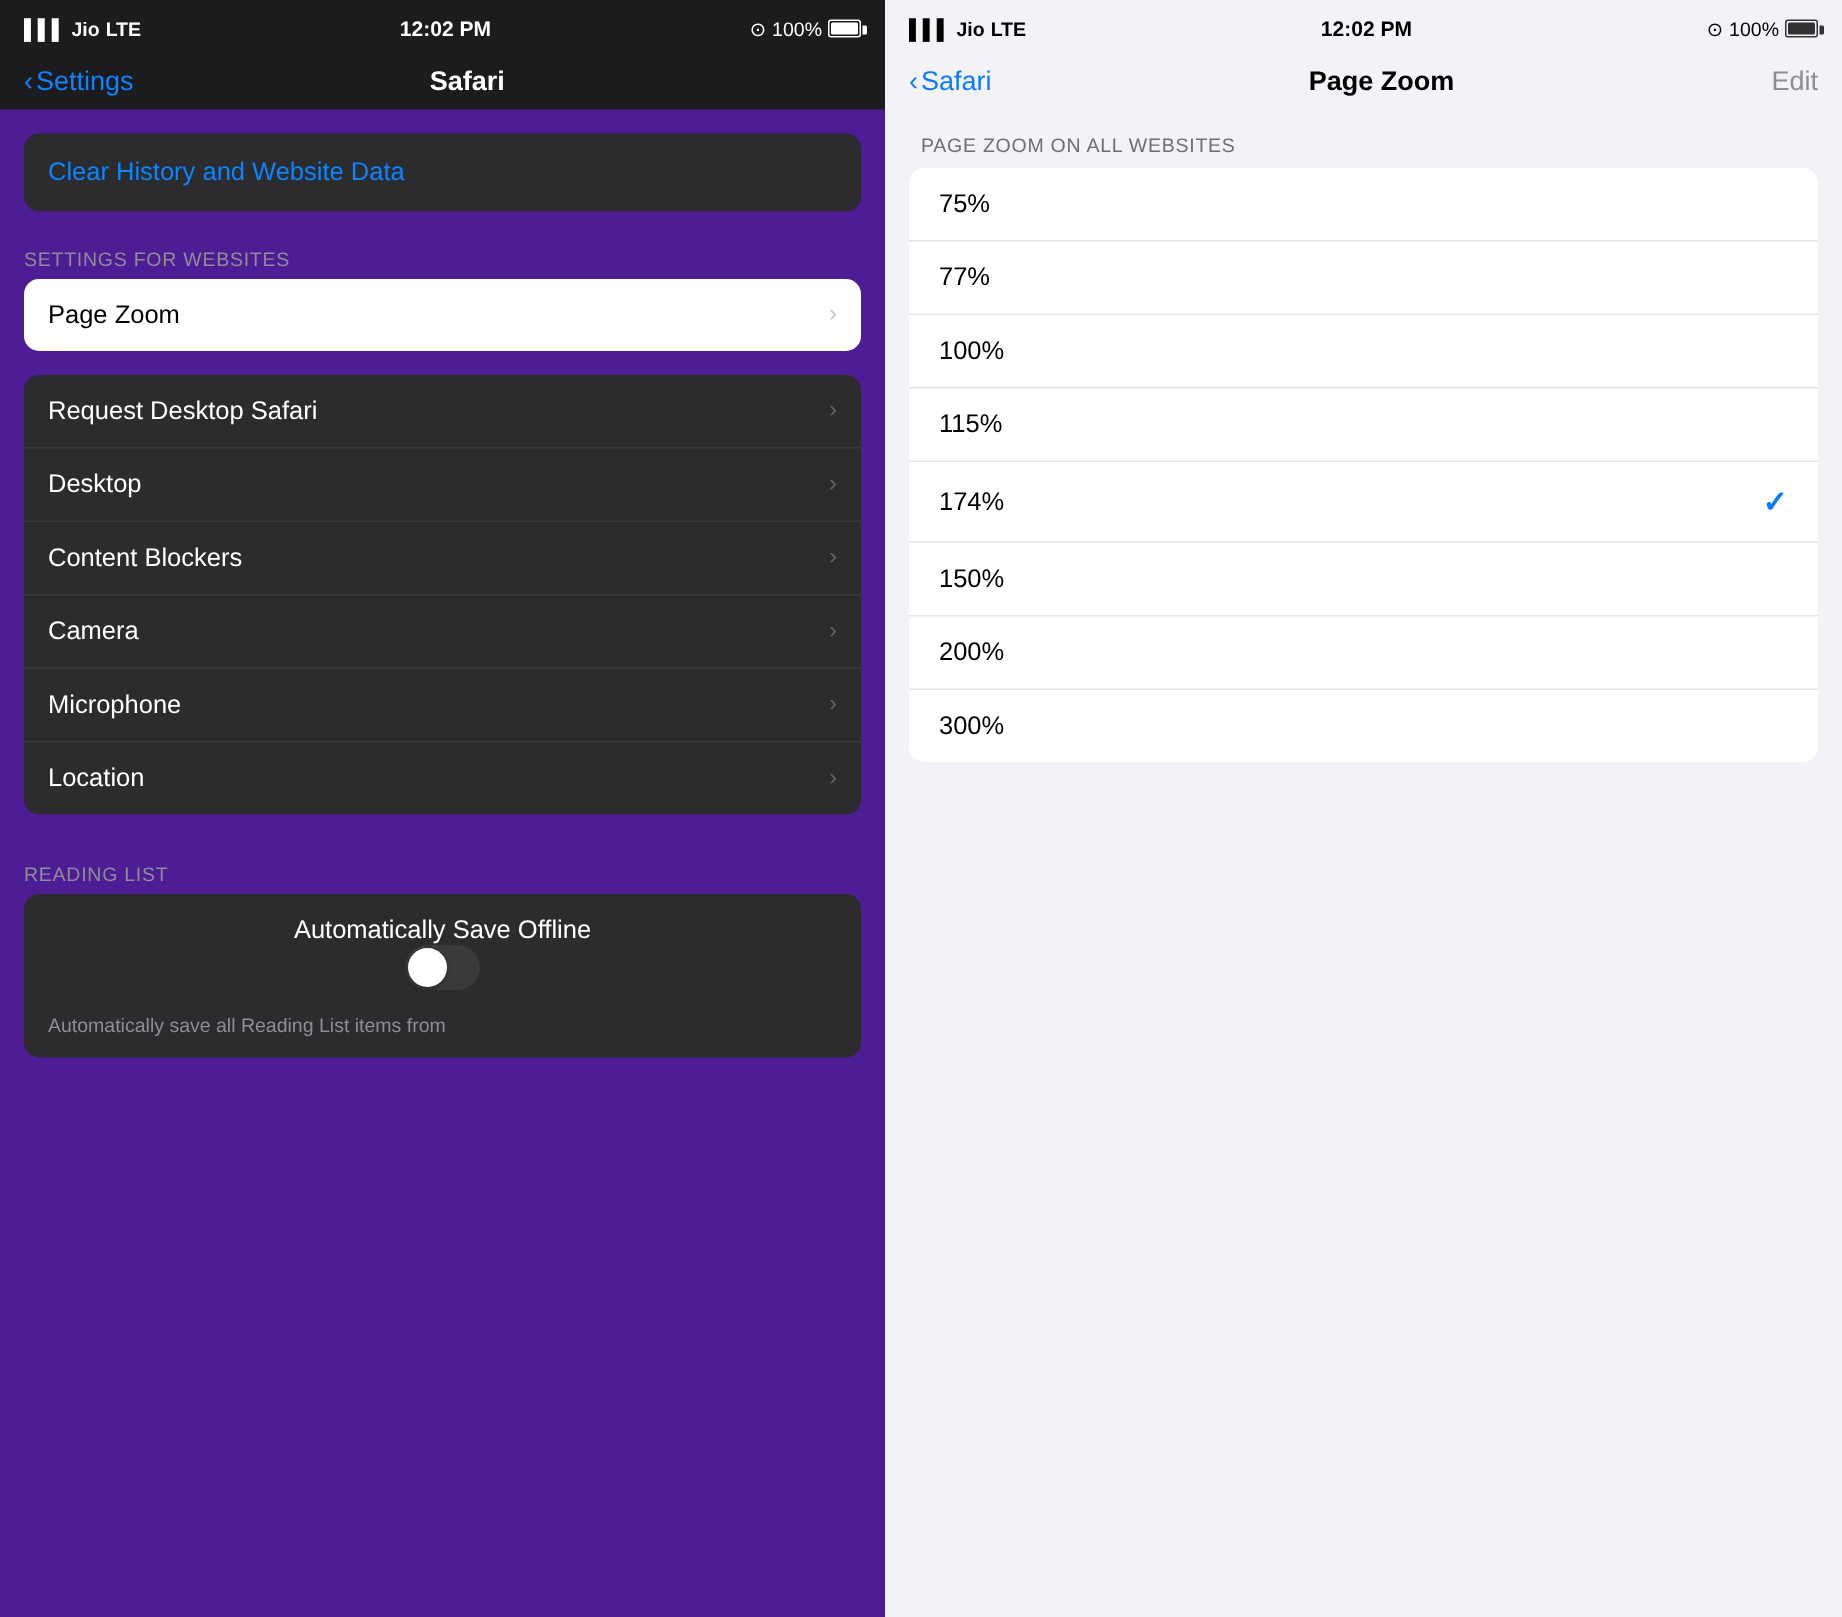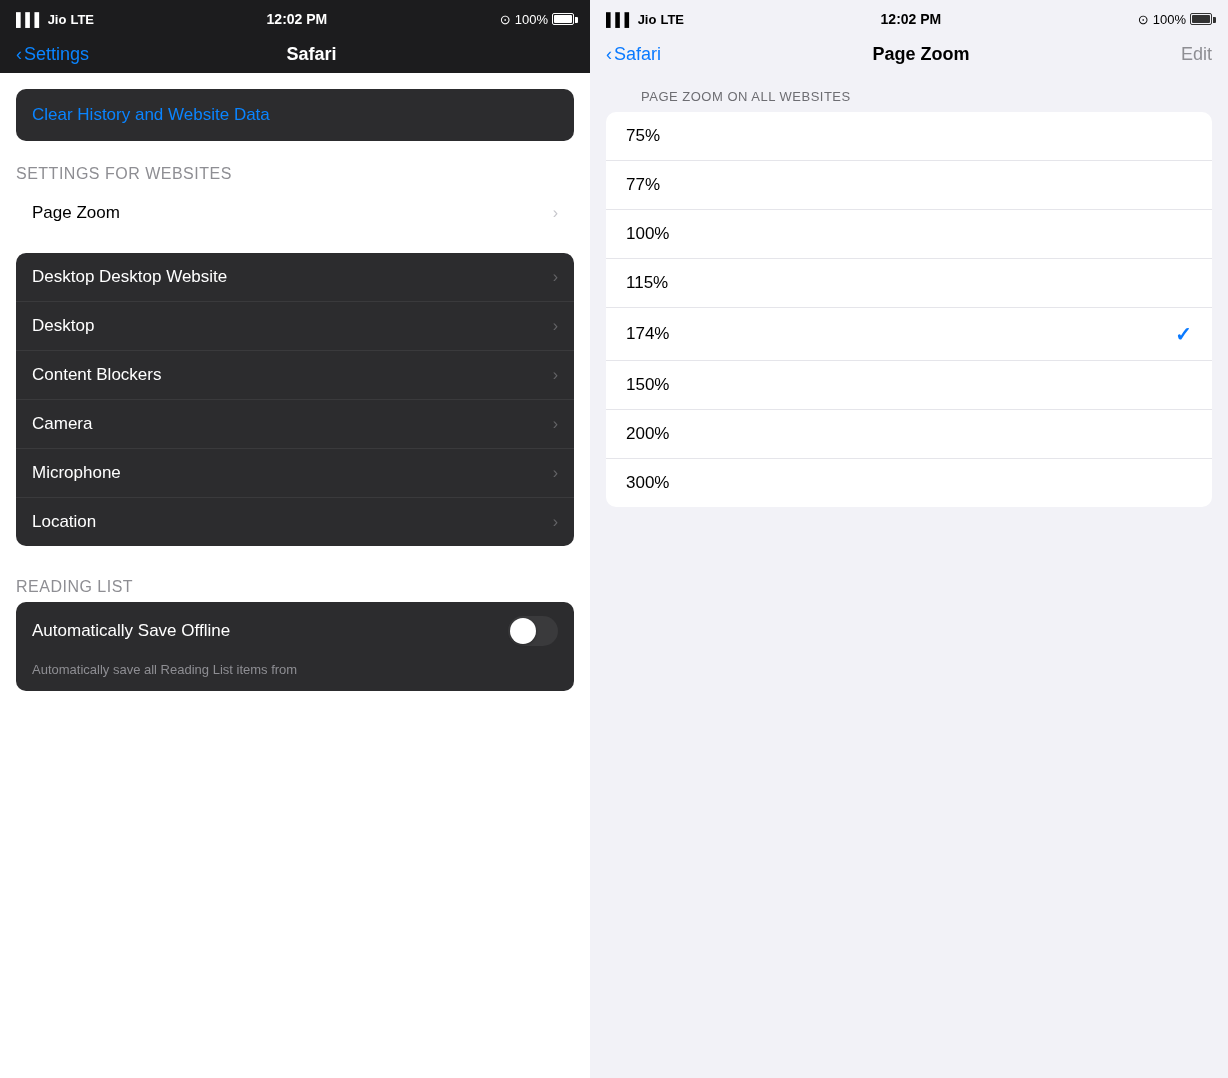--- a/index.html
+++ b/index.html
@@ -62,41 +62,41 @@
       text-align: center;
       font-size: 18px;
       font-weight: 600;
       color: #fff;
       margin-right: 40px;
     }
 
     .left-content {
       flex: 1;
       overflow-y: auto;
-      background: #ffffff;
+      background: #4c1d95;
       padding-top: 8px;
     }
 
     
     .clear-history-row {
       margin: 8px 0;
       background: #2c2c2e;
       border-radius: 10px;
       margin-left: 16px;
       margin-right: 16px;
       padding: 16px 16px;
     }
     .clear-history-row span {
       color: #0a84ff;
       font-size: 17px;
     }
 
     .section-header {
       padding: 16px 16px 6px;
-      font-size: 16px;
+      font-size: 13px;
       font-weight: 500;
       color: #8e8e93;
       text-transform: uppercase;
       letter-spacing: 0.5px;
     }
 
     .settings-group {
       background: #2c2c2e;
       border-radius: 10px;
       margin: 0 16px 16px;
@@ -157,20 +157,21 @@
     .reading-list-row {
       background: #2c2c2e;
       border-radius: 10px;
       margin: 0 16px;
       padding: 14px 16px;
     }
     .reading-list-row .row-content {
       display: flex;
       align-items: center;
       justify-content: space-between;
+      flex-direction: column;
     }
     .reading-list-row .row-label { font-size: 17px; color: #fff; }
     .reading-list-row .row-sub {
       font-size: 13px;
       color: #8e8e93;
       margin-top: 16px;
     }
 
     
     .right-panel {
@@ -202,21 +203,20 @@
 
     .right-content { flex: 1; overflow-y: auto; padding: 16px; }
 
     .zoom-section-header {
       font-size: 13px;
       font-weight: 500;
       color: #6d6d72;
       text-transform: uppercase;
       letter-spacing: 0.5px;
       padding: 0 8px 8px;
-      margin-left: 27px;
     }
 
     .zoom-list {
       background: #fff;
       border-radius: 10px;
       overflow: hidden;
     }
     .zoom-row {
       display: flex;
       align-items: center;
@@ -274,21 +274,21 @@
 
     <div class="settings-group highlighted">
       <div class="settings-row">
         <span class="row-label">Page Zoom</span>
         <span class="chevron">›</span>
       </div>
     </div>
 
     <div class="settings-group">
       <div class="settings-row">
-        <span class="row-label">Desktop Desktop Website</span>
+        <span class="row-label">Request Desktop Safari</span>
         <span class="chevron">›</span>
       </div>
       <div class="settings-row">
         <span class="row-label">Desktop</span>
         <span class="chevron">›</span>
       </div>
       <div class="settings-row">
         <span class="row-label">Content Blockers</span>
         <span class="chevron">›</span>
       </div>

